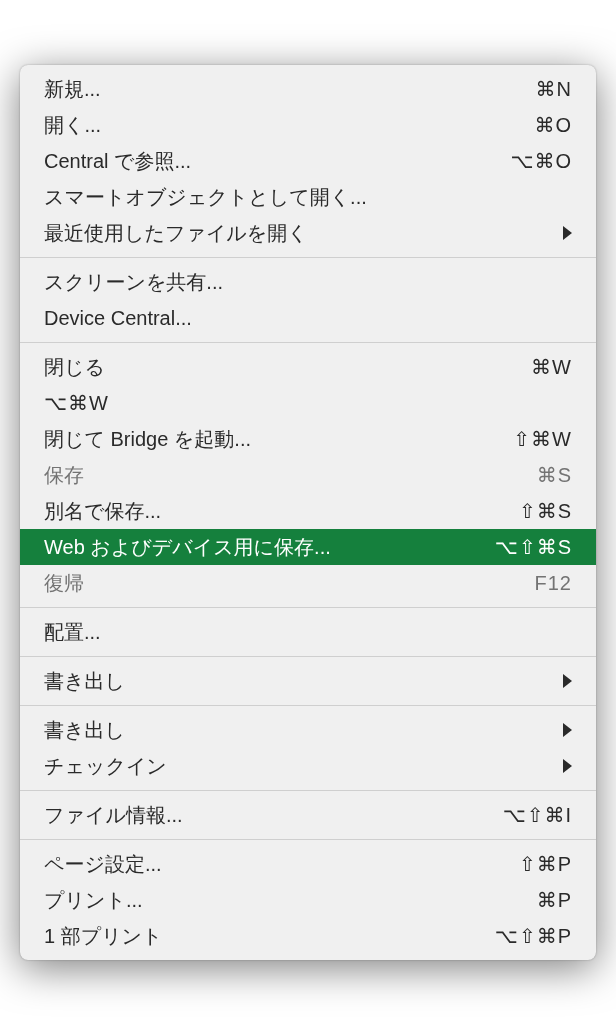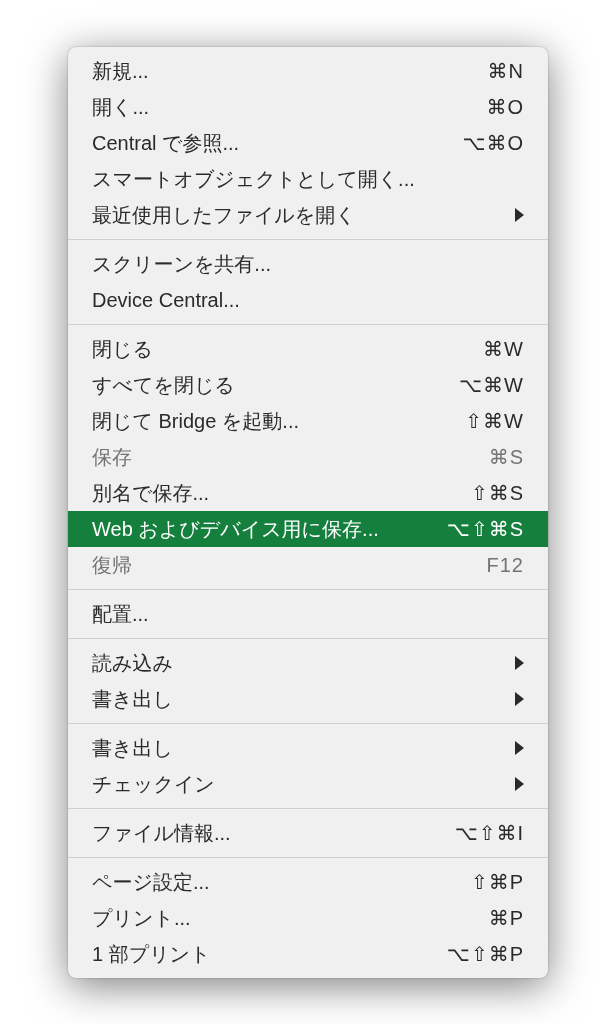--- a/index.html
+++ b/index.html
@@ -6,21 +6,21 @@
     body {
       font-family: -apple-system, "Helvetica Neue", "Hiragino Kaku Gothic ProN", sans-serif;
       background: #fff;
       width: 616px;
       height: 1024px;
       display: flex;
       align-items: center;
       justify-content: center;
     }
     .menu {
-      width: 480px;
+      width: 576px;
       background: #f0f0f0;
       border-radius: 8px;
       box-shadow: 0 8px 40px rgba(0,0,0,0.5), 0 0 2px rgba(0,0,0,0.3);
       padding: 6px 0;
       overflow: hidden;
     }
     .menu-item {
       display: flex;
       align-items: center;
       justify-content: space-between;
@@ -107,21 +107,20 @@
       <span class="right"></span>
     </div>
     <div class="separator"></div>
     <div class="menu-item">
       <span class="label">閉じる</span>
       <span class="right">
         <span class="shortcut">⌘W</span>
       </span>
     </div>
     <div class="menu-item">
-      <span class="label">すべてを閉じる</span>
       <span class="right">
         <span class="shortcut">⌥⌘W</span>
       </span>
     </div>
     <div class="menu-item">
       <span class="label">閉じて Bridge を起動...</span>
       <span class="right">
         <span class="shortcut">⇧⌘W</span>
       </span>
     </div>
@@ -148,26 +147,20 @@
       <span class="right">
         <span class="shortcut">F12</span>
       </span>
     </div>
     <div class="separator"></div>
     <div class="menu-item">
       <span class="label">配置...</span>
       <span class="right"></span>
     </div>
     <div class="separator"></div>
-    <div class="menu-item">
-      <span class="label">読み込み</span>
-      <span class="right">
-        <span class="submenu-arrow"></span>
-      </span>
-    </div>
     <div class="menu-item">
       <span class="label">書き出し</span>
       <span class="right">
         <span class="submenu-arrow"></span>
       </span>
     </div>
     <div class="separator"></div>
     <div class="menu-item">
       <span class="label">書き出し</span>
       <span class="right">

